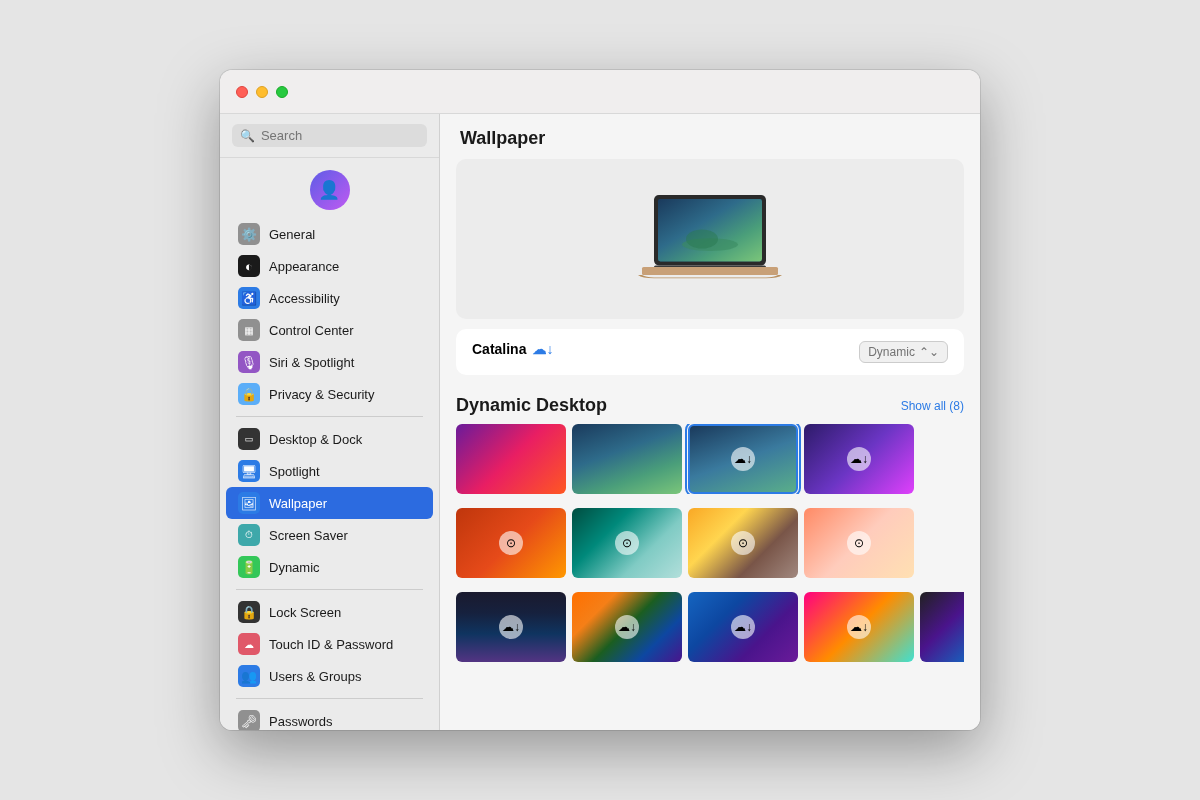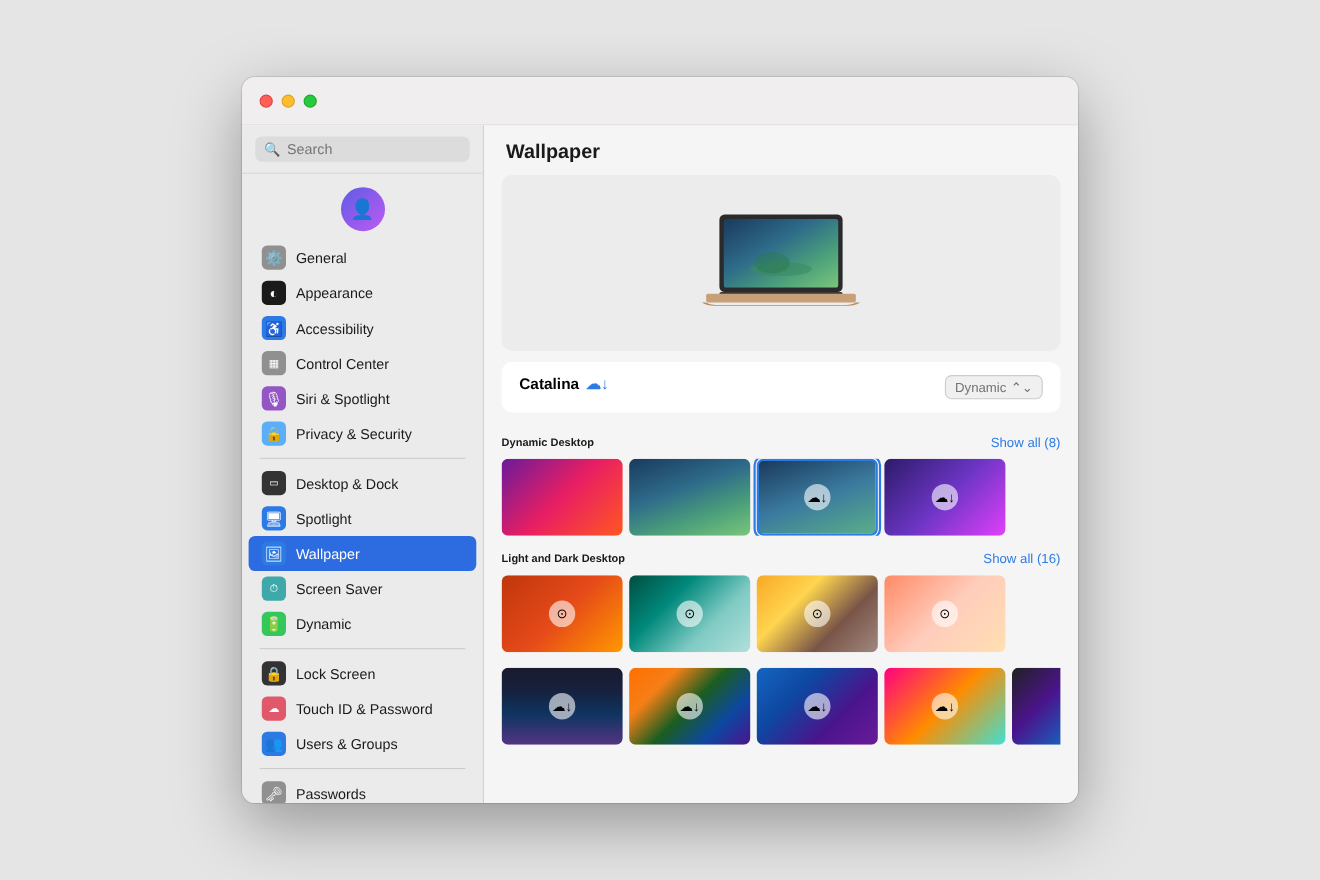--- a/index.html
+++ b/index.html
@@ -243,21 +243,21 @@
     }
 
     .gallery-header {
       display: flex;
       justify-content: space-between;
       align-items: center;
       margin-bottom: 8px;
     }
 
     .gallery-title {
-      font-size: 10px;
+      font-size: 18px;
       font-weight: 700;
       color: #1a1a1a;
     }
 
     .show-all {
       font-size: 12px;
       color: #2c7be5;
       cursor: pointer;
     }
 
@@ -505,24 +505,20 @@
           <div class="gallery-thumb thumb-catalina2 selected">
             <div class="download-overlay">☁↓</div>
           </div>
           <div class="gallery-thumb thumb-purple2">
             <div class="download-overlay">☁↓</div>
           </div>
         </div>
       </div>
 
       <div class="gallery-section">
-        <div class="gallery-header">
-          <span class="gallery-title">Light and Dark Desktop</span>
-          <span class="show-all">Show all (16)</span>
-        </div>
         <div class="gallery-grid">
           <div class="gallery-thumb thumb-orange">
             <div class="download-overlay">⊙</div>
           </div>
           <div class="gallery-thumb thumb-teal">
             <div class="download-overlay">⊙</div>
           </div>
           <div class="gallery-thumb thumb-yellow">
             <div class="download-overlay">⊙</div>
           </div>

